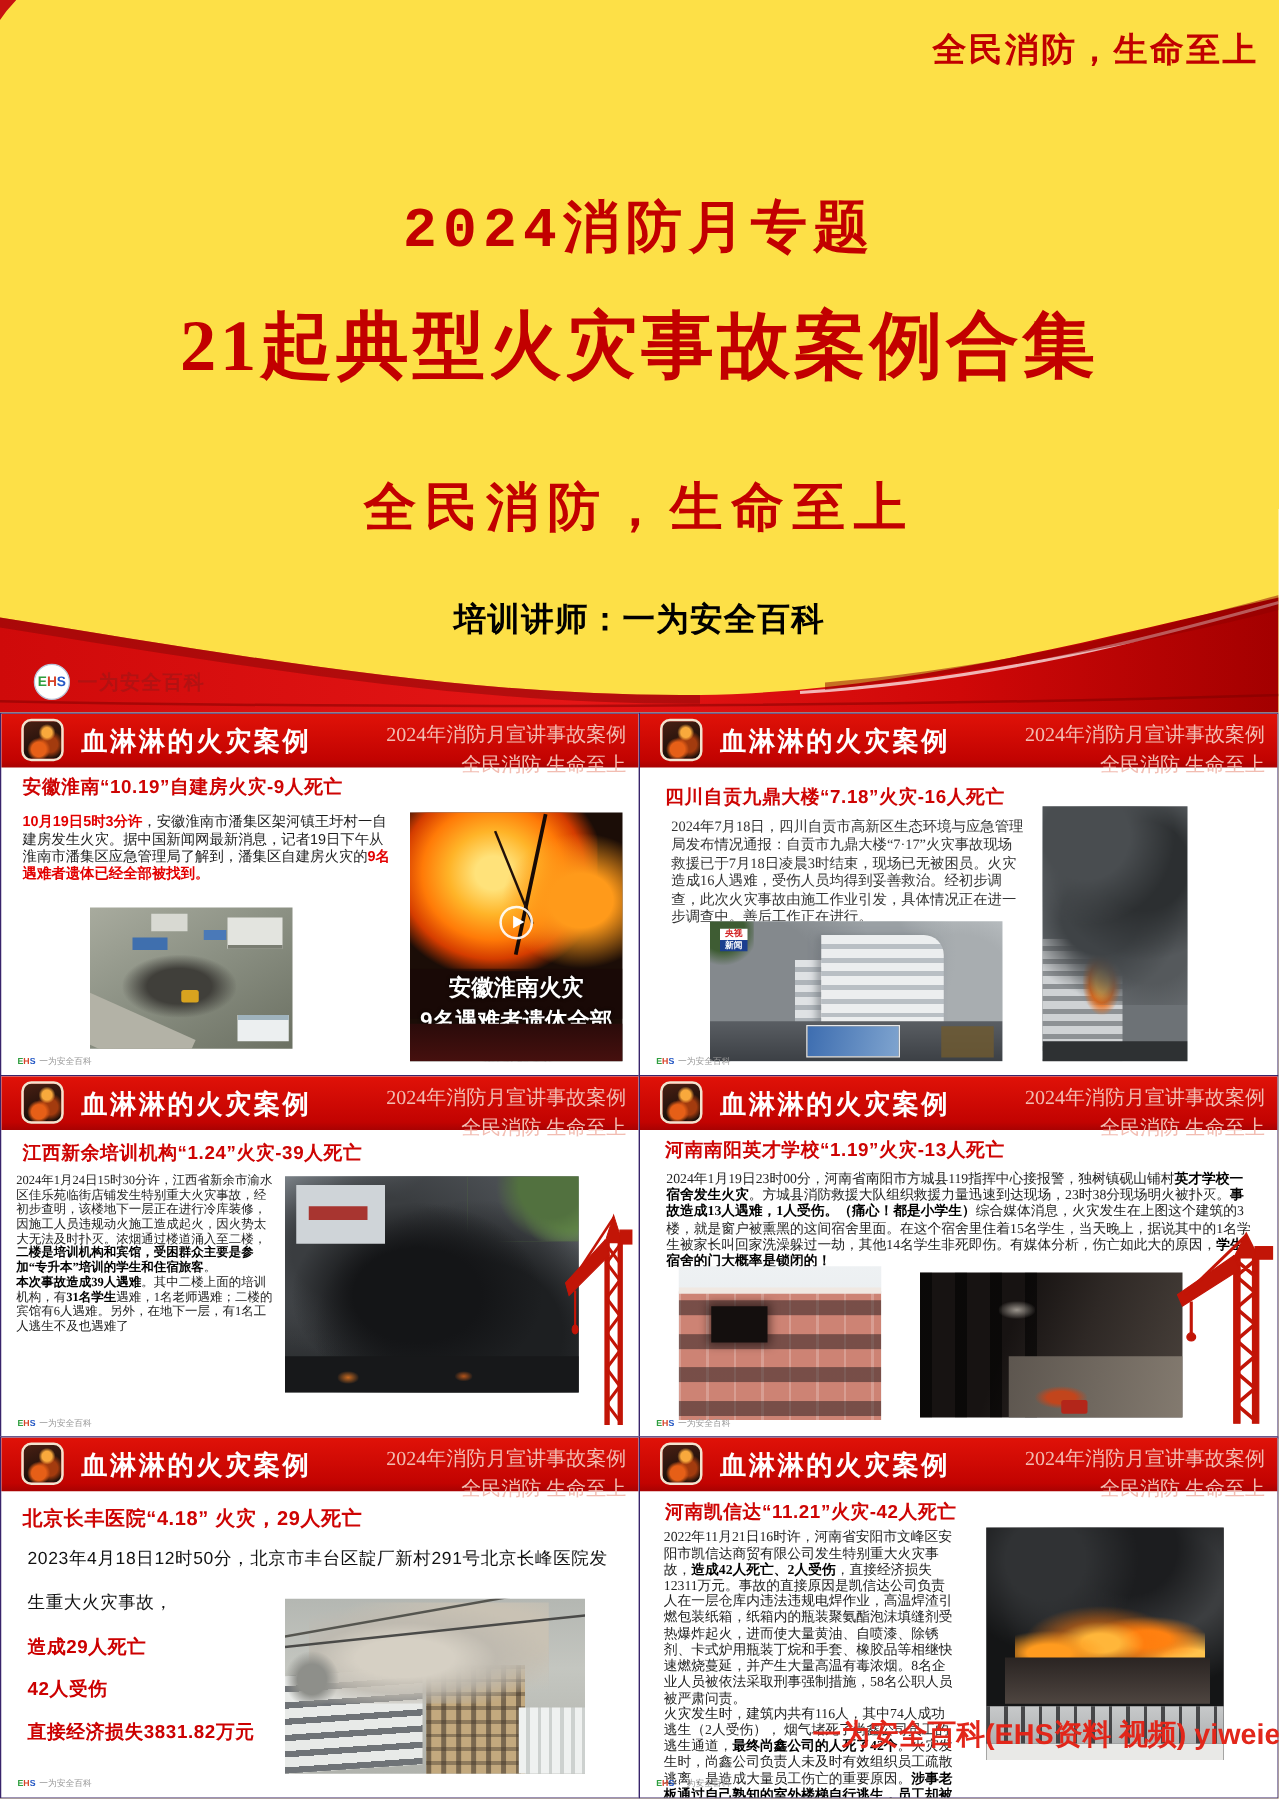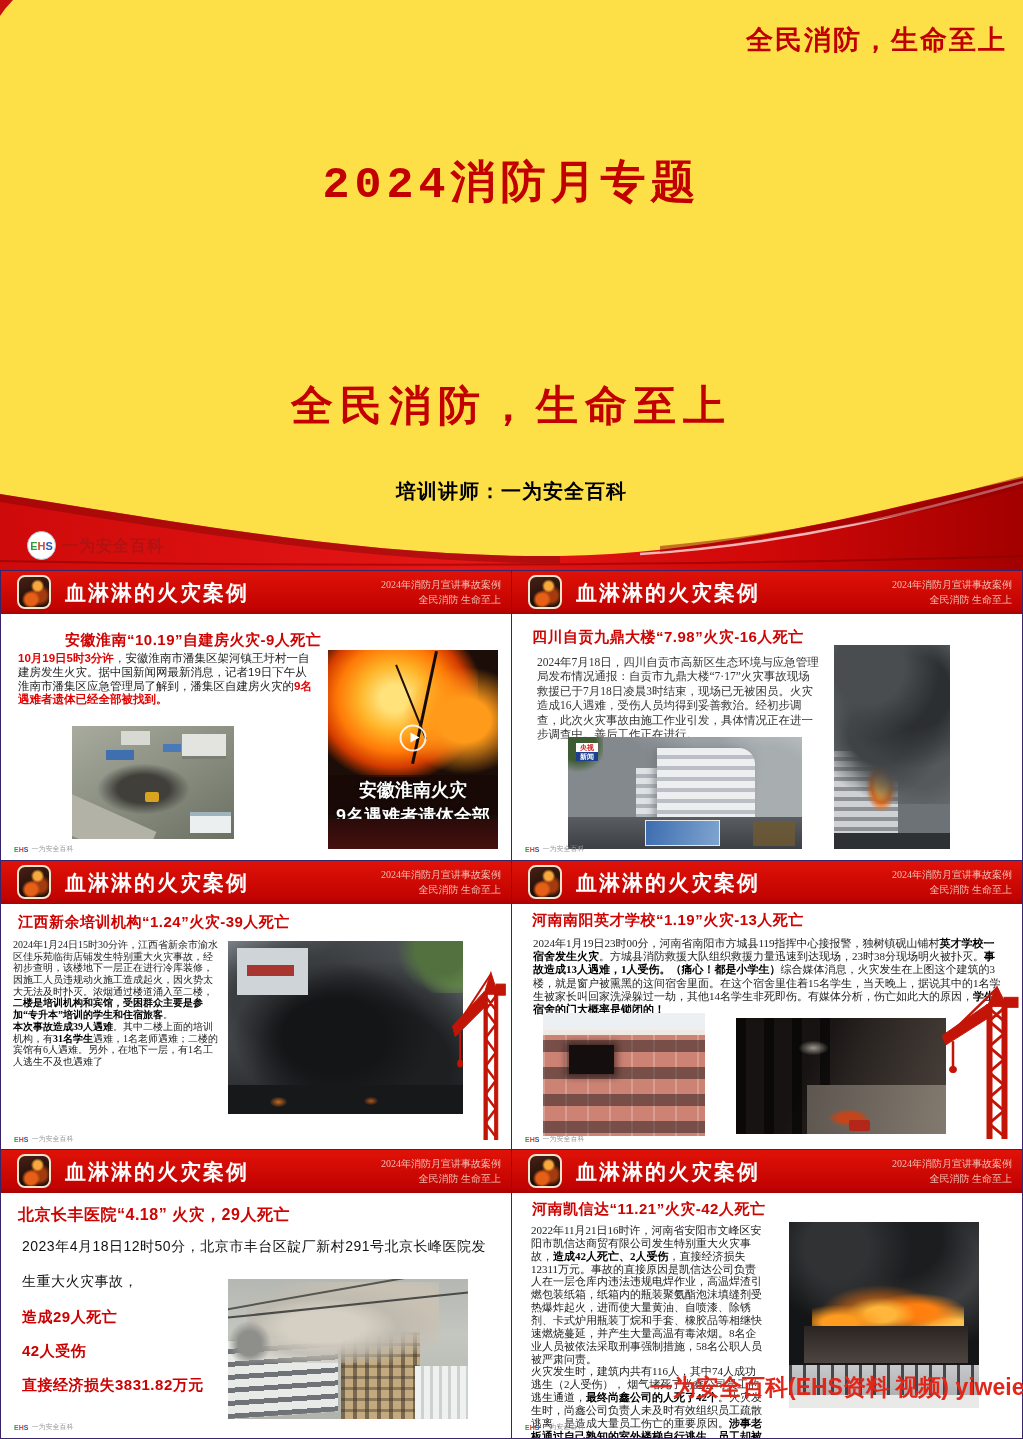--- a/index.html
+++ b/index.html
@@ -10,21 +10,21 @@
   .corner-mark{position:absolute;left:0;top:0;width:13px;height:16px;background:#c81210;
     clip-path:polygon(0 0,100% 0,40% 55%,0 100%);}
   .motto-top{position:absolute;top:22px;right:16px;font-weight:700;font-size:27px;color:#c00000;
     letter-spacing:2px;font-family:"Liberation Serif","DejaVu Serif",serif;}
   .title1{position:absolute;top:152px;left:0;width:100%;text-align:center;font-weight:700;font-size:45px;
     color:#c20000;letter-spacing:5px;font-family:Liberation Mono, monospace;}
   .title2{position:absolute;top:238px;left:0;width:100%;text-align:center;font-weight:700;font-size:58px;
     color:#c20000;letter-spacing:3px;font-family:"Liberation Serif","DejaVu Serif",serif;}
   .subtitle{position:absolute;top:378px;left:0;width:100%;text-align:center;font-weight:700;font-size:42px;
     color:#c20000;letter-spacing:7px;font-family:"Liberation Serif","DejaVu Serif",serif;}
-  .trainer{position:absolute;top:478px;left:0;width:100%;text-align:center;font-weight:700;font-size:20px;
+  .trainer{position:absolute;top:478px;left:0;width:100%;text-align:center;font-weight:700;font-size:26px;
     color:#000;letter-spacing:1px;}
 
   
   .wave{position:absolute;left:0;top:468px;width:1023px;height:102px;}
   .ehs-circle{position:absolute;left:27px;top:531px;width:27px;height:27px;border-radius:50%;
     background:#fff;border:1px solid #b9c4d8;display:flex;align-items:center;justify-content:center;
     font-size:11px;font-weight:700;z-index:5;}
   .ehs-circle .le{color:#2f9e3f}.ehs-circle .lh{color:#d8432a}.ehs-circle .ls{color:#2458c5}
   .banner-brand{position:absolute;left:62px;top:536px;font-size:16px;font-weight:700;color:#a81414;
     opacity:.75;z-index:5;letter-spacing:1px;}
@@ -42,38 +42,38 @@
     background:linear-gradient(180deg,#e01208,#c20301 85%,#a80202);}
   .sicon{position:absolute;left:16px;top:4px;width:34px;height:34px;border-radius:8px;
     border:2px solid #f2e3cf;box-sizing:border-box;
     background:
       radial-gradient(circle at 62% 30%, #f8a93c 0 14%, rgba(248,169,60,0) 24%),
       radial-gradient(circle at 40% 75%, #e65f17 0 20%, rgba(230,95,23,0) 32%),
       radial-gradient(circle at 70% 62%, #a33b0e 0 22%, rgba(163,59,14,0) 40%),
       linear-gradient(160deg,#4a2013,#1c0f0a 70%);}
   .shead-title{position:absolute;left:64px;top:8px;font-size:21px;font-weight:700;color:#fff;
     letter-spacing:2px;}
-  .shead-right{position:absolute;right:10px;top:6px;text-align:right;font-size:10px;line-height:1.5;
+  .shead-right{position:absolute;right:10px;top:6px;text-align:right;font-size:16px;line-height:1.5;
     color:#f2bdb2;font-family:"Liberation Serif","DejaVu Serif",serif;}
 
   .case-title{position:absolute;font-weight:700;font-size:15px;color:#ce0403;letter-spacing:.5px;white-space:nowrap;}
   .body{position:absolute;color:#1c1c1c;}
   .seg-n{font-weight:400;}
   .seg-b{font-weight:700;color:#000;}
   .seg-rb{font-weight:700;color:#e30000;text-align:center;}
 
   .sfoot{position:absolute;left:13px;bottom:6px;font-size:7px;color:#999;display:flex;gap:3px;align-items:center;}
   .ehs-mini{font-weight:700;font-size:7px;}
   .ehs-mini .le{color:#2f9e3f}.ehs-mini .lh{color:#d8432a}.ehs-mini .ls{color:#2458c5}
 
   .photo{position:absolute;overflow:hidden;}
   .photo > div{position:absolute;}
 
   
-  #slide1 .case-title{left:17px;top:60px;margin-left:47px;}
+  #slide1 .case-title{left:17px;top:49px;}
   #slide1 .body{left:17px;top:81px;width:294px;font-size:11.5px;line-height:1.2;}
   .s1l{left:71px;top:155px;width:162px;height:113px;
     background:linear-gradient(150deg,#a8ab9e 0%,#8c9184 45%,#6b7062 100%);}
   .s1l .rd{left:-12%;bottom:-8%;width:62%;height:34%;background:#b3b2a6;transform:rotate(24deg);}
   .s1l .b1{right:5%;top:7%;width:27%;height:22%;background:#e3e4df;box-shadow:inset 0 -3px 0 #7a7d72;}
   .s1l .b2{left:30%;top:4%;width:18%;height:13%;background:#d8d9d2;}
   .s1l .t1{left:21%;top:21%;width:17%;height:9%;background:#3f6fae;}
   .s1l .t2{left:56%;top:16%;width:11%;height:7%;background:#4a79b8;}
   .s1l .rb{left:16%;top:34%;width:56%;height:44%;background:radial-gradient(ellipse,#403f3a 0 40%,rgba(64,63,58,0) 72%);}
   .s1l .dg{left:45%;top:58%;width:9%;height:9%;background:#d8a31f;border-radius:2px;}
@@ -217,20 +217,21 @@
     white-space:nowrap;z-index:60;}
 </style>
 </head>
 <body>
 
 <div id="page">
 
   <div class="corner-mark"></div>
   <div class="motto-top">全民消防，生命至上</div>
   <div class="title1">2024消防月专题</div>
+  <div class="title2">21起典型火灾事故案例合集</div>
   <div class="subtitle">全民消防，生命至上</div>
   <div class="trainer">培训讲师：一为安全百科</div>
 
   <svg class="wave" viewBox="0 0 1023 102" preserveAspectRatio="none">
     <defs>
       <linearGradient id="wg" x1="0" y1="0" x2="1" y2="0">
         <stop offset="0" stop-color="#cf0a0a"></stop>
           <stop offset="0.45" stop-color="#e51616"></stop>
         <stop offset="0.75" stop-color="#d00808"></stop>
           <stop offset="1" stop-color="#a30000"></stop>
@@ -290,21 +291,21 @@
 
   <div class="slide" id="slide2">
     <div class="shead">
       <div class="sicon"></div>
       <div class="shead-title">血淋淋的火灾案例</div>
       <div class="shead-right">
         <div>2024年消防月宣讲事故案例</div>
           <div>全民消防  生命至上</div>
       </div>
     </div>
-    <div class="case-title">四川自贡九鼎大楼“7.98”火灾-16人死亡</div>
+    <div class="case-title">四川自贡九鼎大楼“7.18”火灾-16人死亡</div>
     <div class="body"><span class="seg-n">2024年7月18日，四川自贡市高新区生态环境与应急管理局发布情况通报：自贡市九鼎大楼“7·17”火灾事故现场救援已于7月18日凌晨3时结束，现场已无被困员。火灾造成16人遇难，受伤人员均得到妥善救治。经初步调查，此次火灾事故由施工作业引发，具体情况正在进一步调查中。善后工作正在进行。</span></div>
     <div class="photo s2l">
       <div class="smk"></div>
         <div class="anx"></div>
         <div class="twr"></div>
       <div class="base"></div>
         <div class="bill"></div>
         <div class="bill2"></div>
         <div class="tree"></div>
       <div class="badge">

